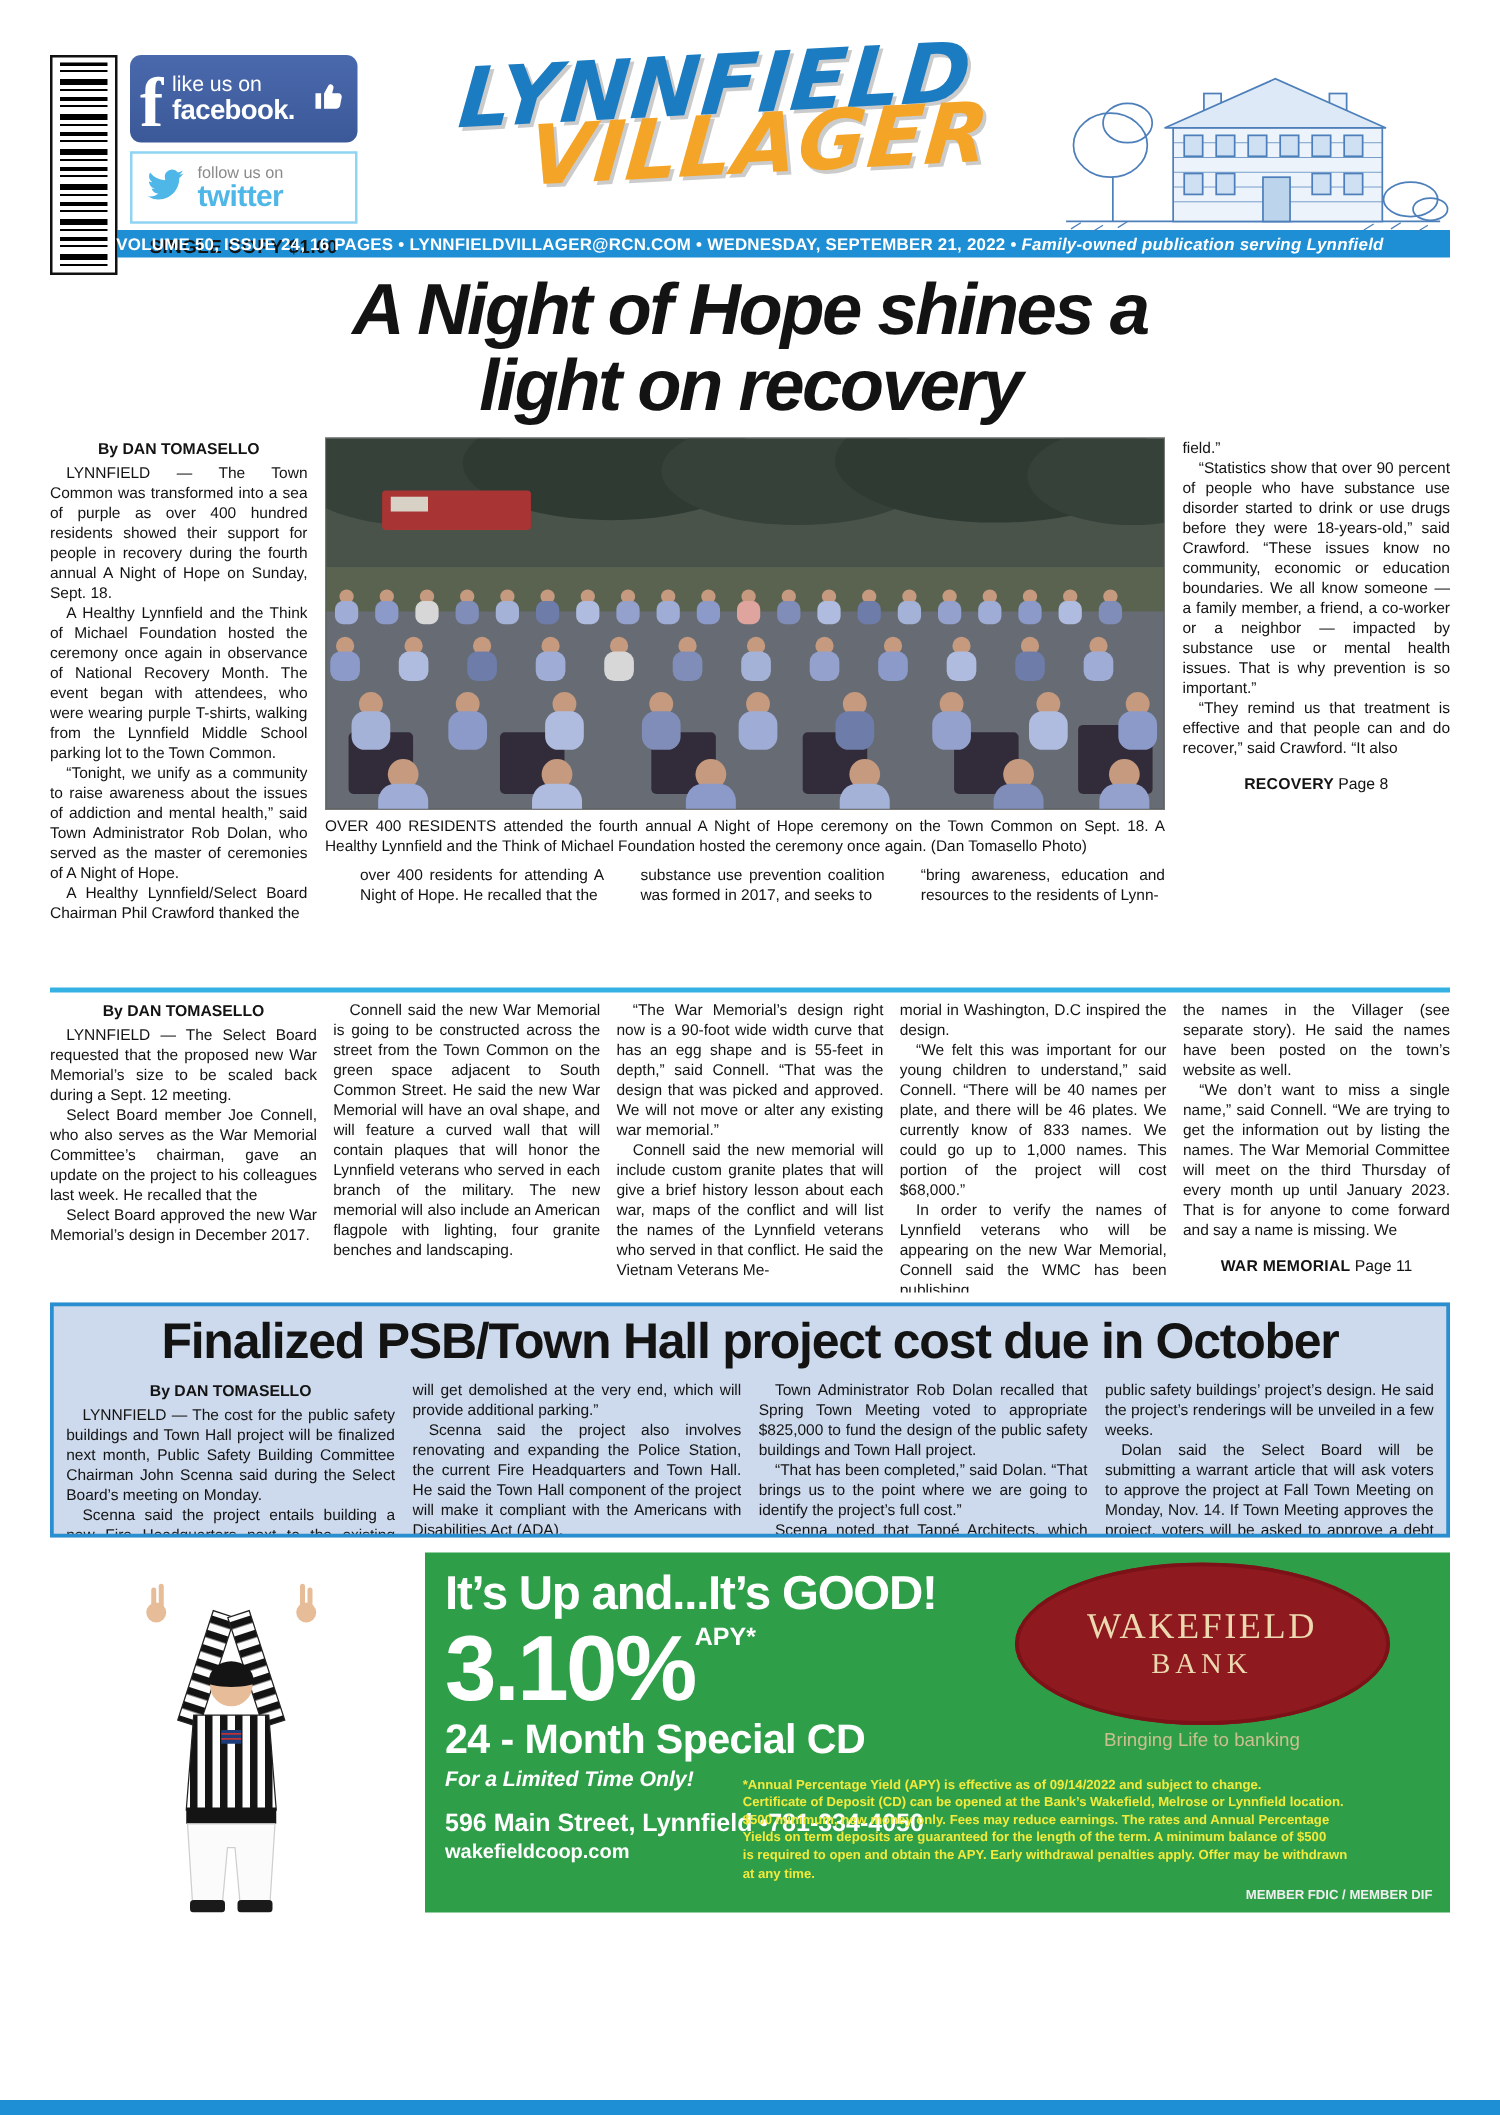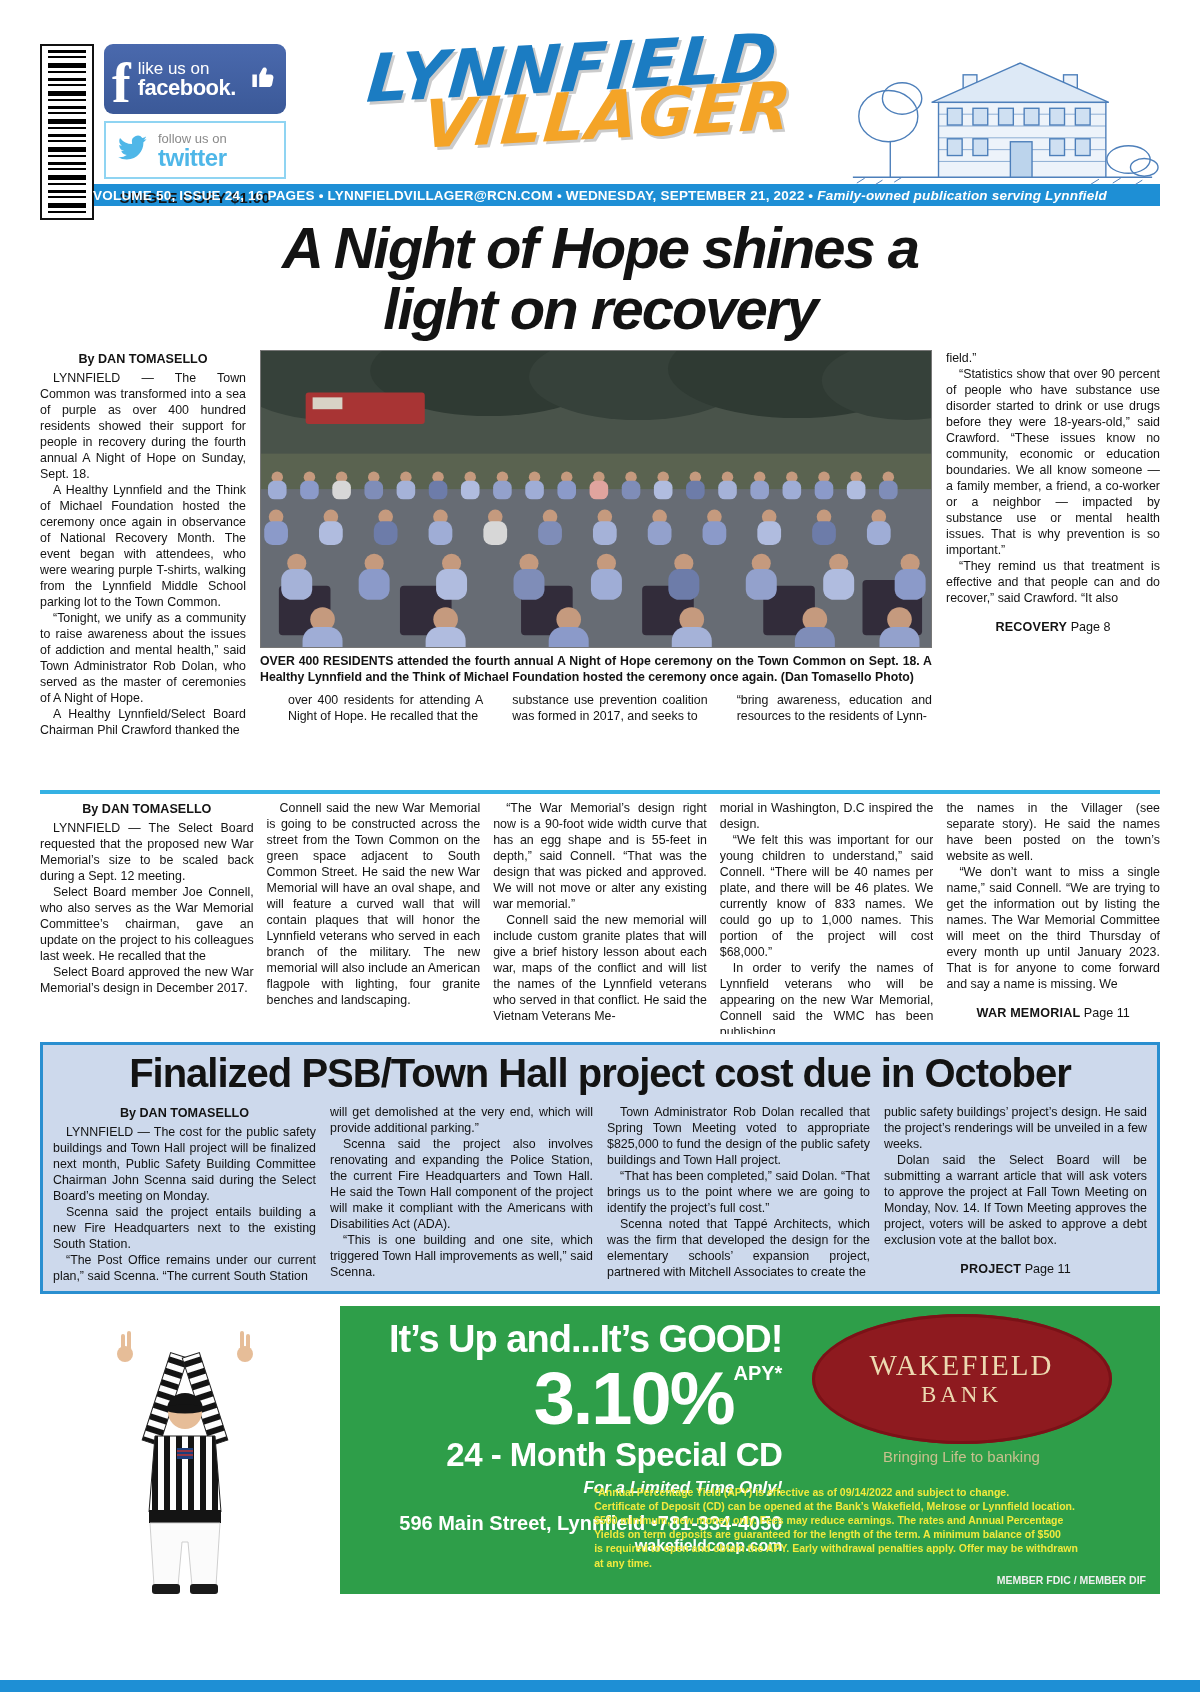--- a/index.html
+++ b/index.html
@@ -45,39 +45,39 @@
   p.para.noindent{text-indent:0;}
   .jump{font-size:12.6px;text-align:center;margin-top:14px;}
   .jump b{letter-spacing:.2px;}
   
   .article1{display:flex;gap:14px;padding:0 40px;height:428px;}
   .colA{width:206px;flex:0 0 auto;overflow:hidden;}
   .colB{width:214px;flex:0 0 auto;overflow:hidden;}
   .a1-center{flex:1;display:flex;flex-direction:column;min-width:0;}
   .photo{height:296px;border:1px solid #777;background:#49534a;}
   .photo svg{display:block;width:100%;height:100%;}
-  .caption{font-size:12.3px;font-weight:bold;line-height:1.32;margin:5px 0 7px;text-align:justify;}
+  .caption{font-size:12.3px;font-weight:normal;line-height:1.32;margin:5px 0 7px;text-align:justify;}
   .credit{white-space:nowrap;}
   .row3{display:flex;gap:29px;margin-left:28px;}
   .row3 .mini{flex:1;}
   
   .rule{height:4px;background:#35b1e3;margin:12px 40px 6px;border:none;}
   .article2{display:flex;gap:13px;padding:0 40px;height:234px;}
   .article2 .col{flex:1;overflow:hidden;}
   
-  .bluebox{margin:8px 40px 0;background:#cdd9ec;border:3px solid #2a8fd0;padding:4px 10px 10px;box-sizing:border-box;height:252px;overflow:hidden;}
+  .bluebox{margin:8px 40px 0;background:#cdd9ec;border:3px solid #2a8fd0;padding:4px 10px 10px;box-sizing:border-box;height:188px;overflow:hidden;}
   .headline3{text-align:center;font-weight:bold;font-size:40px;letter-spacing:-1px;margin:2px 0 8px;}
   .row4{display:flex;gap:14px;}
   .row4 .col{flex:1;overflow:hidden;}
   
   .ad{display:flex;margin:12px 40px 0;height:288px;}
   .ref-area{width:300px;flex:0 0 auto;background:#fff;position:relative;}
   .ref-area svg{position:absolute;left:40px;bottom:0;}
   .green{flex:1;background:#2e9e49;color:#fff;position:relative;}
-  .green-left{position:absolute;left:16px;top:14px;width:52%;text-align:right;}
+  .green-left{position:absolute;left:16px;top:14px;width:52%;text-align:left;}
   .ad-headline{font-size:38px;font-weight:bold;letter-spacing:-1px;line-height:1.05;}
   .ad-rateline{line-height:.95;margin-top:4px;}
   .ad-rate{font-size:74px;font-weight:bold;letter-spacing:-2px;}
   .ad-apy{font-size:20px;font-weight:bold;vertical-align:44px;letter-spacing:0;}
   .ad-product{font-size:33px;font-weight:bold;letter-spacing:-.5px;margin-top:2px;}
   .ad-limited{font-size:17px;font-weight:bold;font-style:italic;margin-top:4px;}
   .ad-address{font-size:20px;font-weight:bold;margin-top:14px;}
   .ad-site{font-size:16px;font-weight:bold;margin-top:2px;cursor:pointer;}
   .green-right{position:absolute;right:14px;top:8px;width:45%;text-align:center;}
   .oval{width:300px;height:130px;background:#8e1a1f;border-radius:50%;margin:0 auto;display:flex;flex-direction:column;

